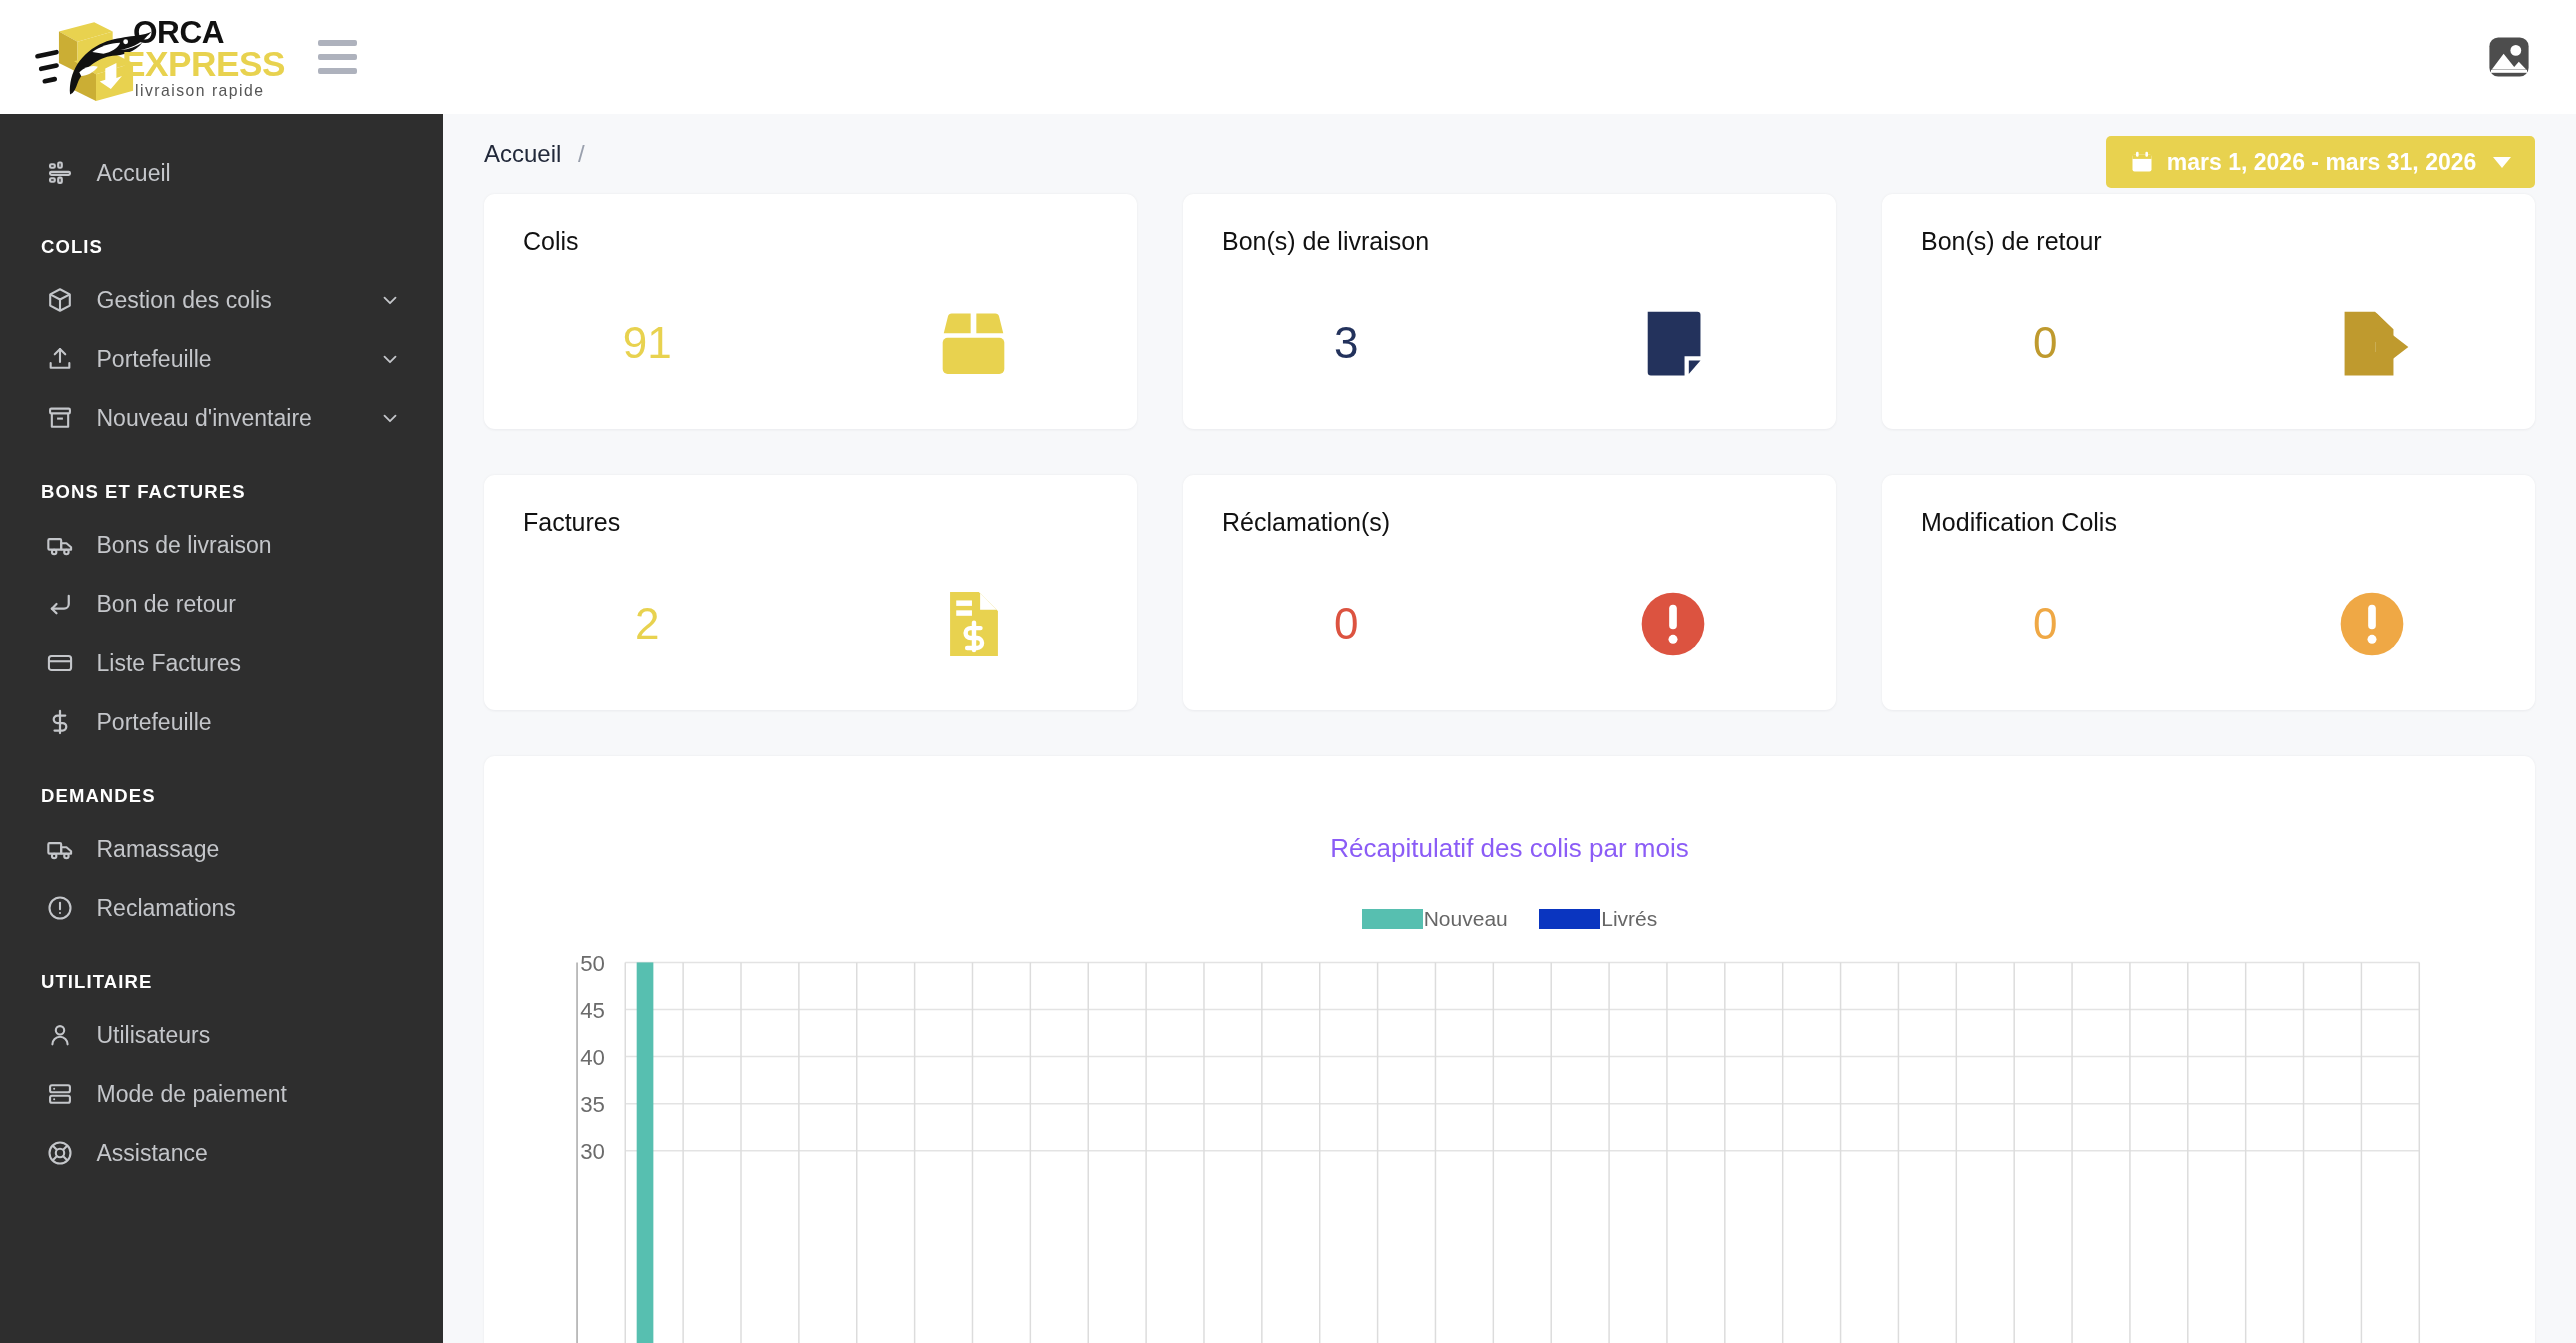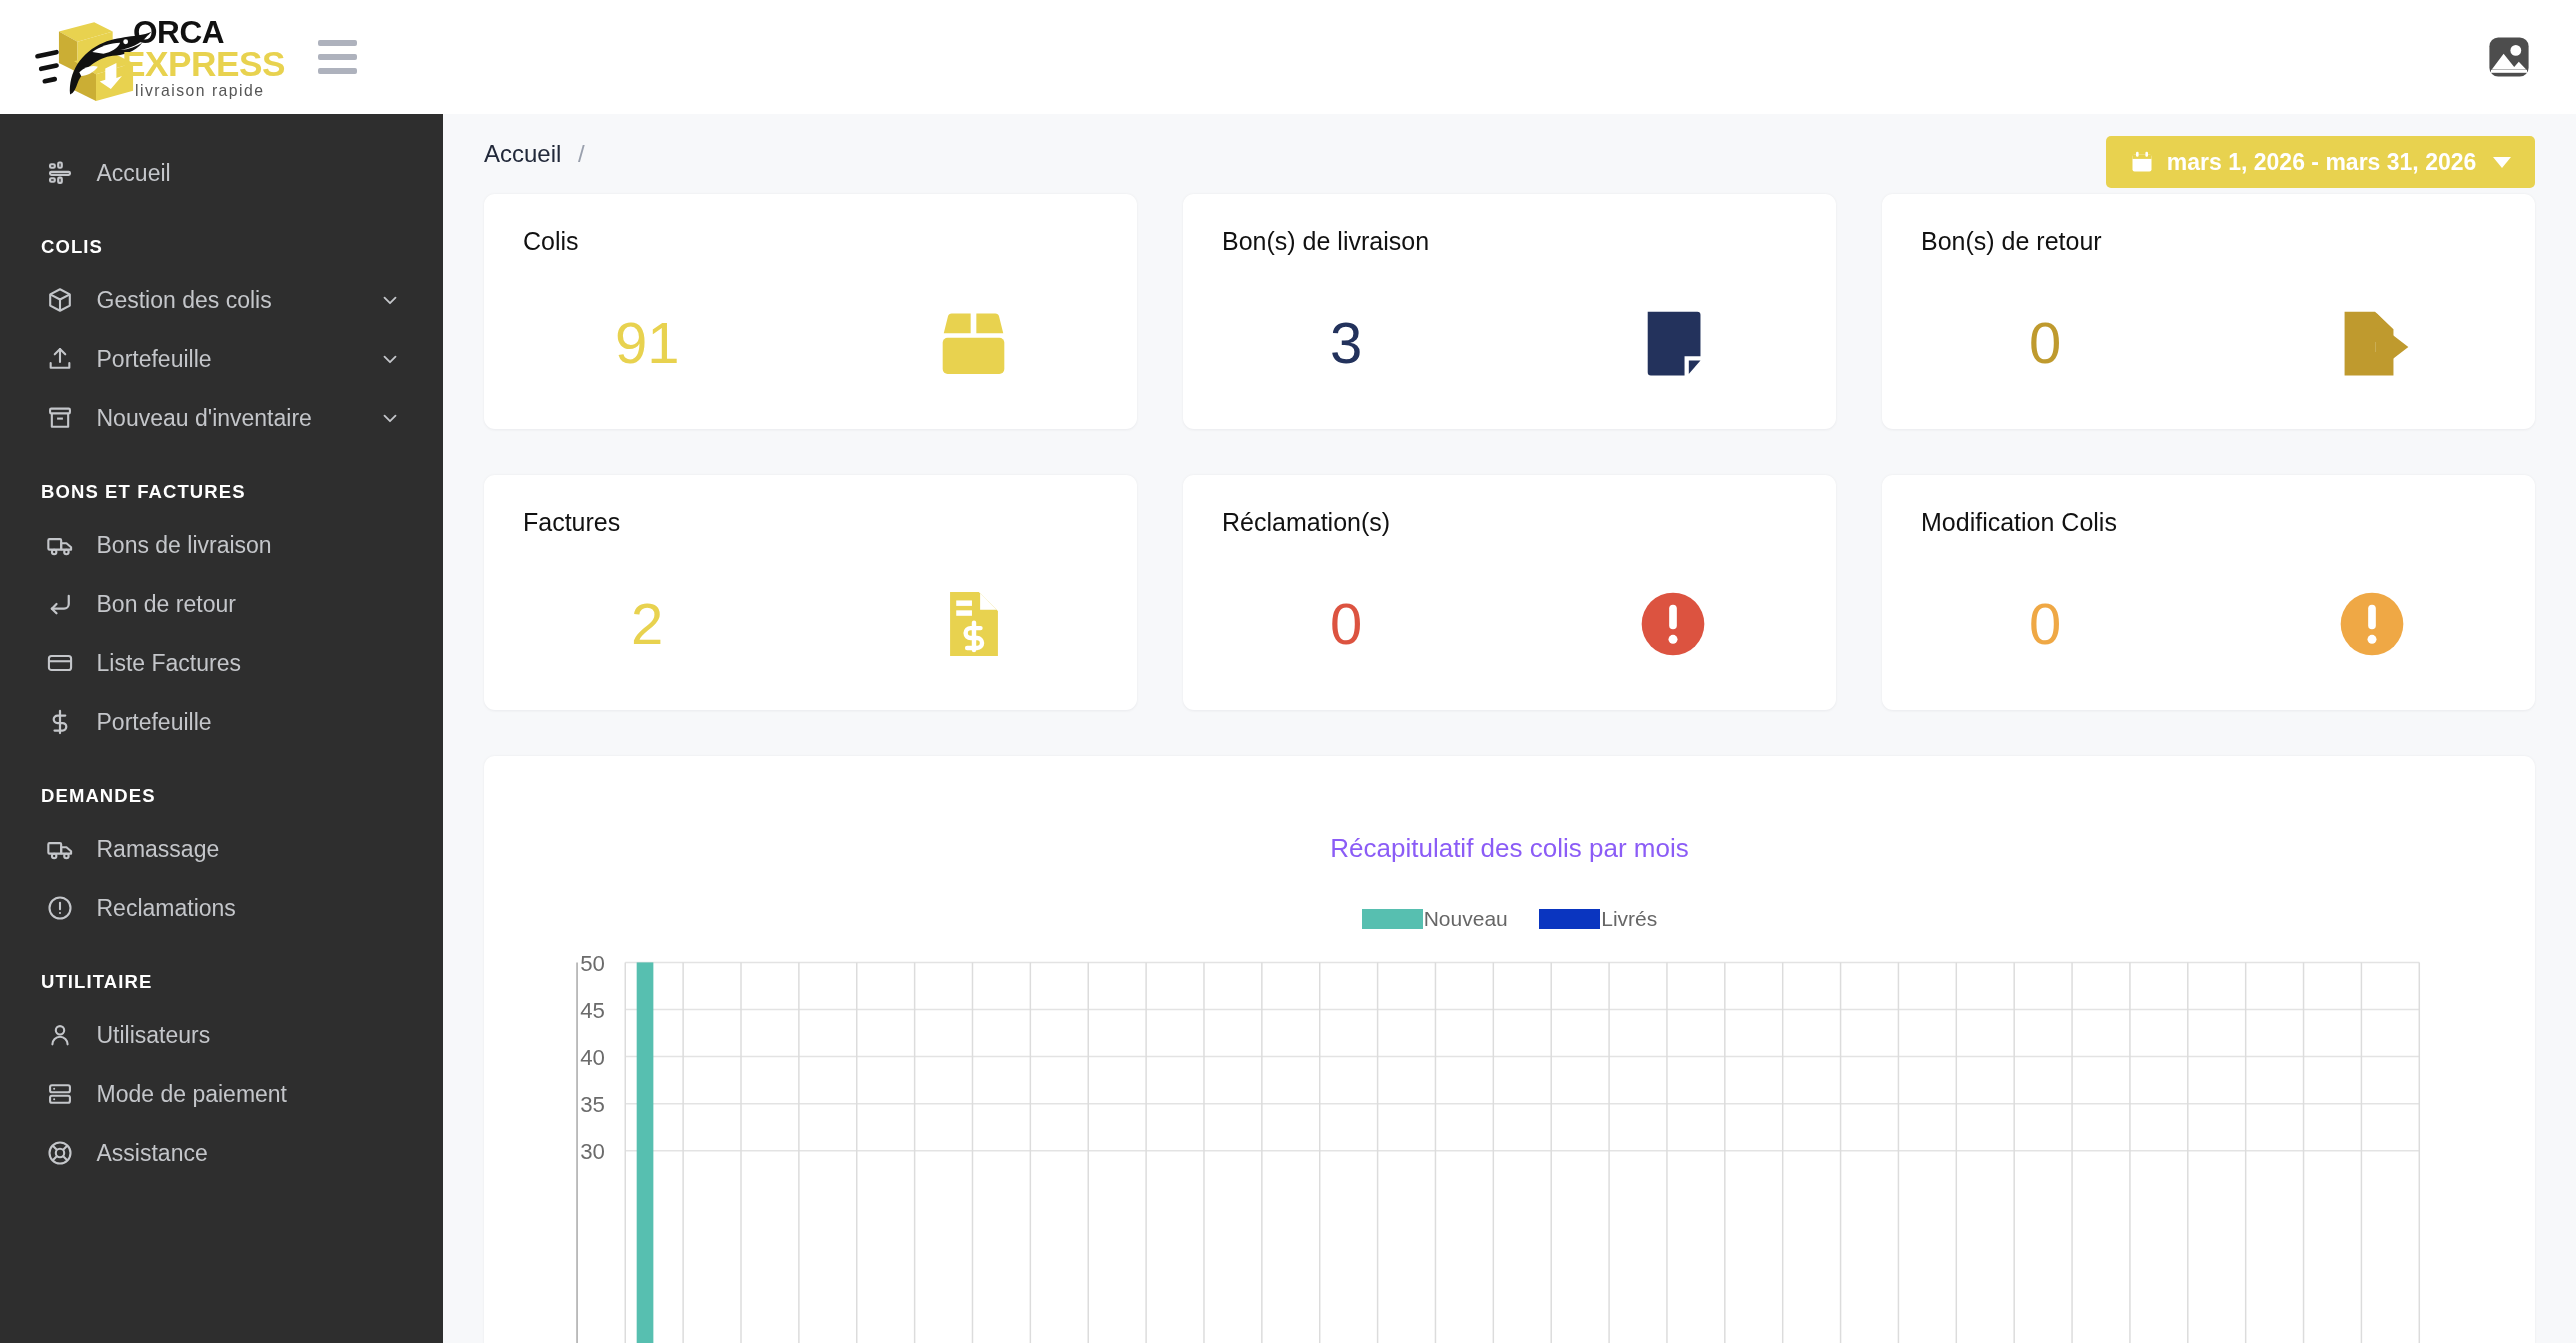--- a/index.html
+++ b/index.html
@@ -93,21 +93,21 @@
     flex: 1; background: #ffffff; border-radius: 11px;
     height: 235px; padding: 33px 39px;
     box-shadow: 0 0.9px 2.8px rgba(16,24,40,0.06);
     position: relative;
   }
   .card-title { font-size: 25px; color: #111; font-weight: 500; }
   .card-body {
     position: absolute; left: 0; right: 0; top: 89px; height: 120px;
     display: flex; align-items: center;
   }
-  .card-value { width: 50%; text-align: center; font-size: 58px; font-weight: 500; line-height: 1; }
+  .card-value { width: 50%; text-align: center; font-size: 44px; font-weight: 500; line-height: 1; }
   .card-icon { width: 50%; display: flex; align-items: center; justify-content: center; }
 
   
   .chart-panel {
     background: #ffffff; border-radius: 11px;
     box-shadow: 0 0.9px 2.8px rgba(16,24,40,0.06);
     padding: 37px 41px 0 41px;
     height: 649px; overflow: hidden;
   }
   .chart-title { text-align: center; font-size: 26px; color: #8b5cf6; font-weight: 500; margin-top: 40px; }

